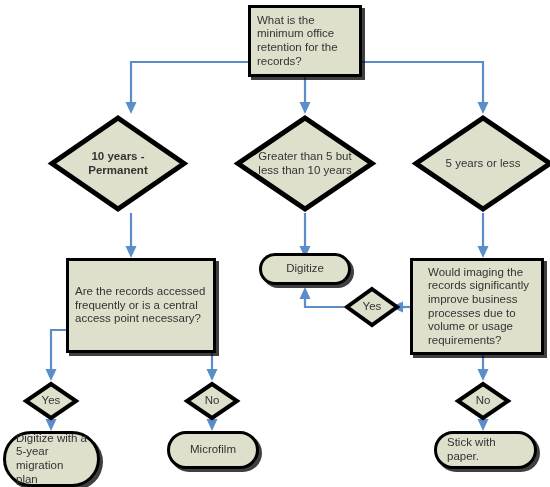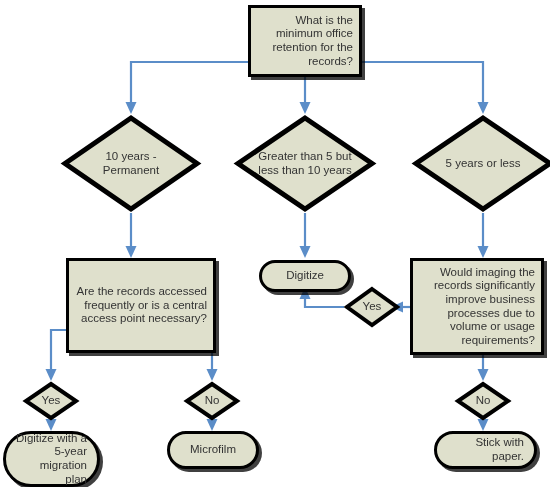--- a/index.html
+++ b/index.html
@@ -23,21 +23,21 @@
     top: 0;
     width: 550px;
     height: 487px;
   }
   .node {
     position: absolute;
     box-sizing: border-box;
     display: flex;
     align-items: center;
     justify-content: center;
-    text-align: right;
+    text-align: left;
     color: #333333;
     line-height: 1.18;
     z-index: 5;
   }
   .rect {
     background: #dfe0cc;
     border: 3px solid #000000;
     box-shadow: 3px 3px 0 0 rgba(0,0,0,0.75);
     font-size: 11.5px;
     padding: 2px 6px;
@@ -134,21 +134,21 @@
     <polygon class="edge-head" points="212,431 206.5,419 217.5,419"></polygon>
 
     <path class="edge-line" d="M483,411 L483,422"></path>
     <polygon class="edge-head" points="483,431 477.5,419 488.5,419"></polygon>
   </svg>
 
   <div class="node rect" style="left:248px; top:5px; width:114px; height:72px;">
     <span>What is the minimum office retention for the records?</span>
   </div>
 
-  <div class="diamond-wrap" style="left:61px; top:114px; width:140px; height:99px;">
+  <div class="diamond-wrap" style="left:48px; top:114px; width:140px; height:99px;font-weight:bold;">
     <svg width="140" height="99" viewBox="0 0 140 99">
       <polygon points="70,4 136,49.5 70,95 4,49.5" fill="#dfe0cc" stroke="#000000" stroke-width="5"></polygon>
     </svg>
     <div class="diamond-label">
       <span class="dlabel-inner">10 years - Permanent</span>
     </div>
   </div>
 
   <div class="diamond-wrap" style="left:234px; top:114px; width:142px; height:99px;">
     <svg width="142" height="99" viewBox="0 0 142 99">
@@ -165,21 +165,21 @@
     </svg>
     <div class="diamond-label">
       <span class="dlabel-inner">5 years or less</span>
     </div>
   </div>
 
   <div class="node rect" style="left:66px; top:258px; width:150px; height:95px;">
     <span>Are the records accessed frequently or is a central access point necessary?</span>
   </div>
 
-  <div class="node stadium" style="left:259px; top:260px; width:92px; height:32px;">
+  <div class="node stadium" style="left:259px; top:253px; width:92px; height:32px;">
     <span>Digitize</span>
   </div>
 
   <div class="diamond-wrap" style="left:344px; top:286px; width:56px; height:42px;">
     <svg width="56" height="42" viewBox="0 0 56 42">
       <polygon points="28,3 53,21 28,39 3,21" fill="#dfe0cc" stroke="#000000" stroke-width="4"></polygon>
     </svg>
     <div class="diamond-label">
       <span class="dlabel-inner">Yes</span>
     </div>

